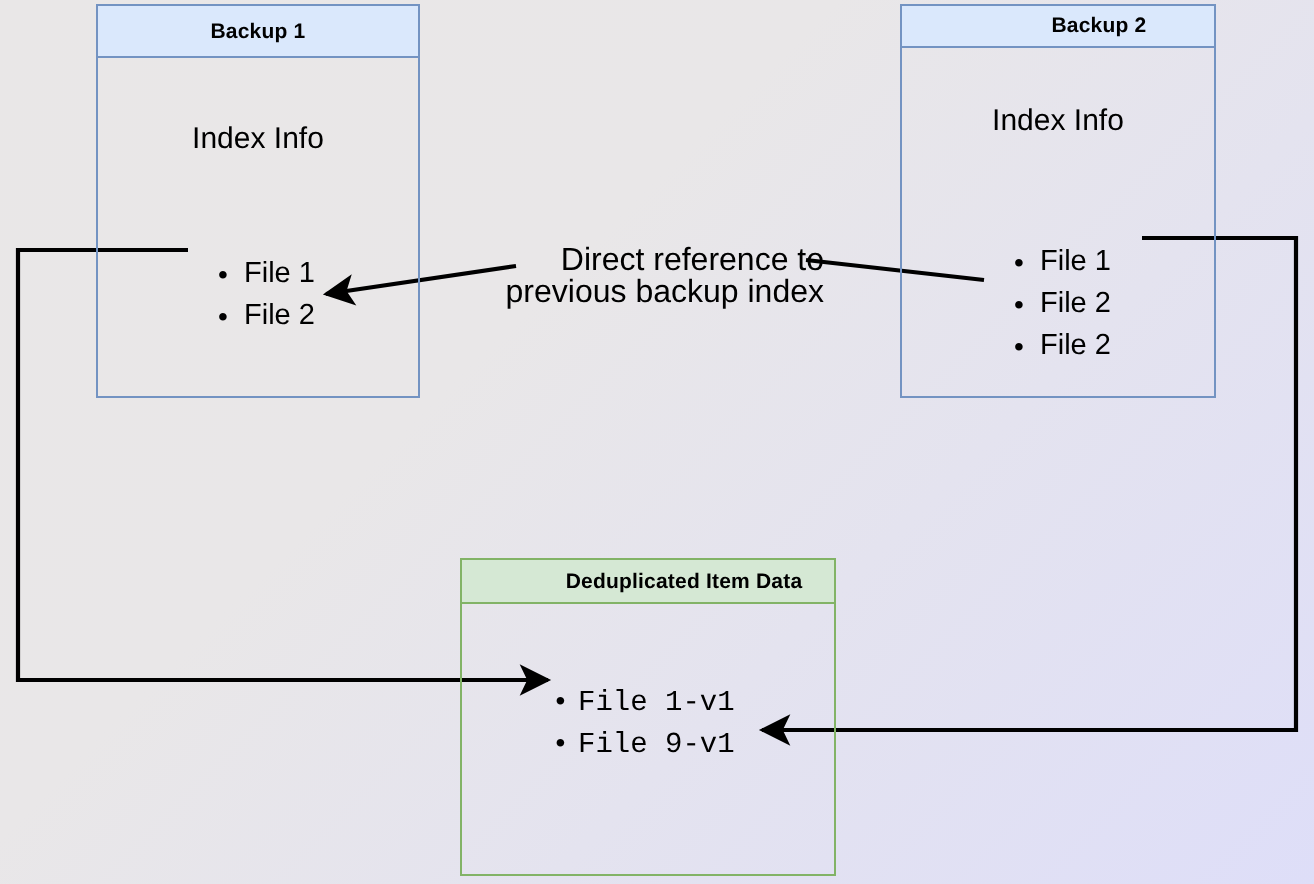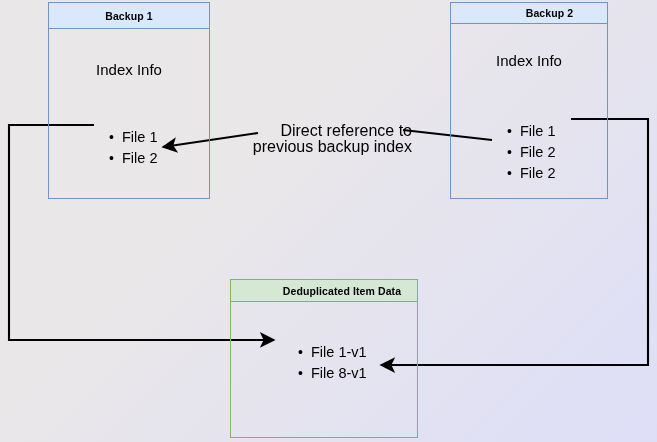--- a/index.html
+++ b/index.html
@@ -145,21 +145,21 @@
   <ul class="file-list" style="left:493px; top:109px;">
     <li>File 1</li>
     <li>File 2</li>
     <li>File 2</li>
   </ul>
 
   <div class="node green" style="left:230px; top:279px; width:188px; height:159px;"></div>
   <div class="node-header green-header" style="left:230px; top:279px; width:188px; height:23px;padding-left:36px;">
     <span>Deduplicated Item Data</span>
   </div>
-  <ul class="file-list" style="left:284px; top:330px;">
+  <ul class="file-list" style="left:262px; top:330px;font-family:Liberation Mono, monospace;">
     <li>File 1-v1</li>
-    <li>File 8-v1</li>
+    <li>File 9-v1</li>
   </ul>
 
   <div class="caption" style="left:249px; top:123px; width:163px;">Direct reference to
 previous backup index</div>
 
 </div>
 
 </body></html>

